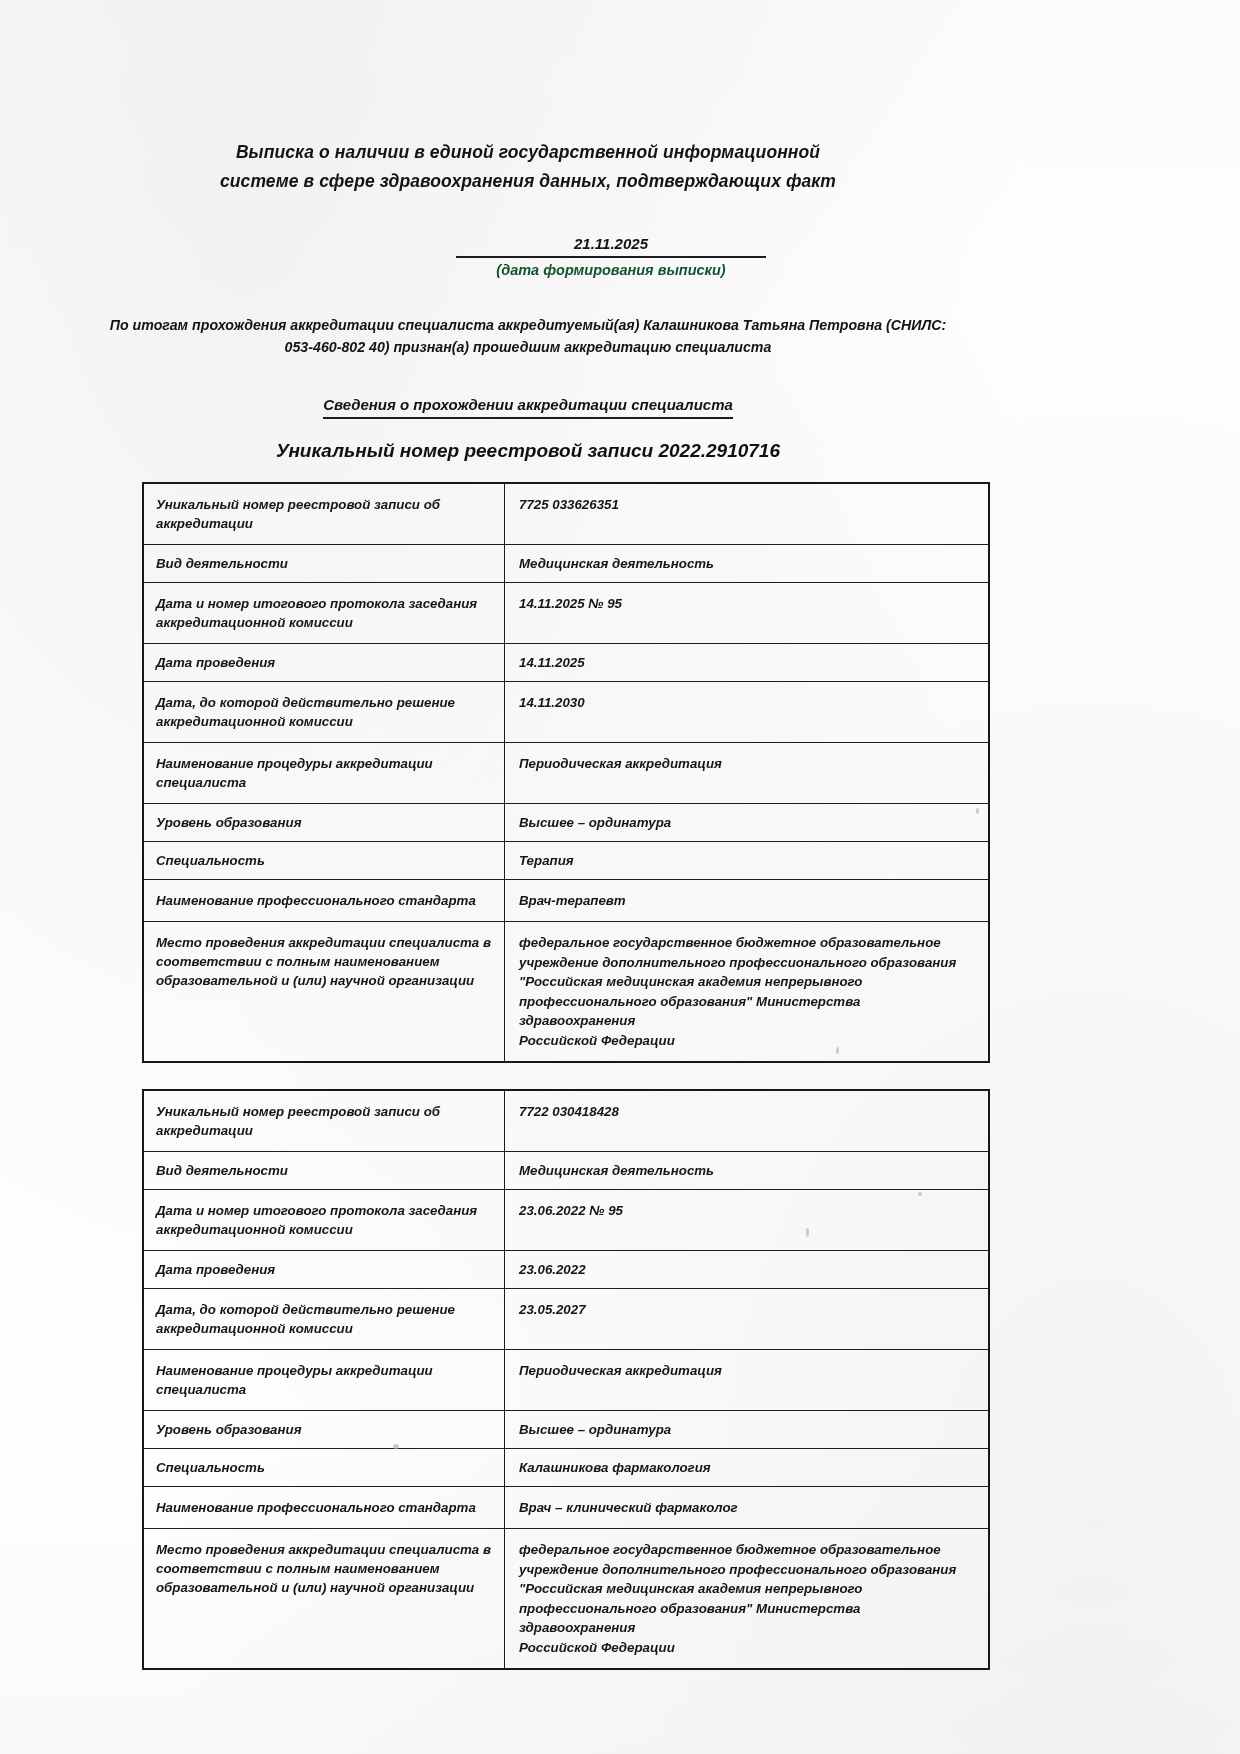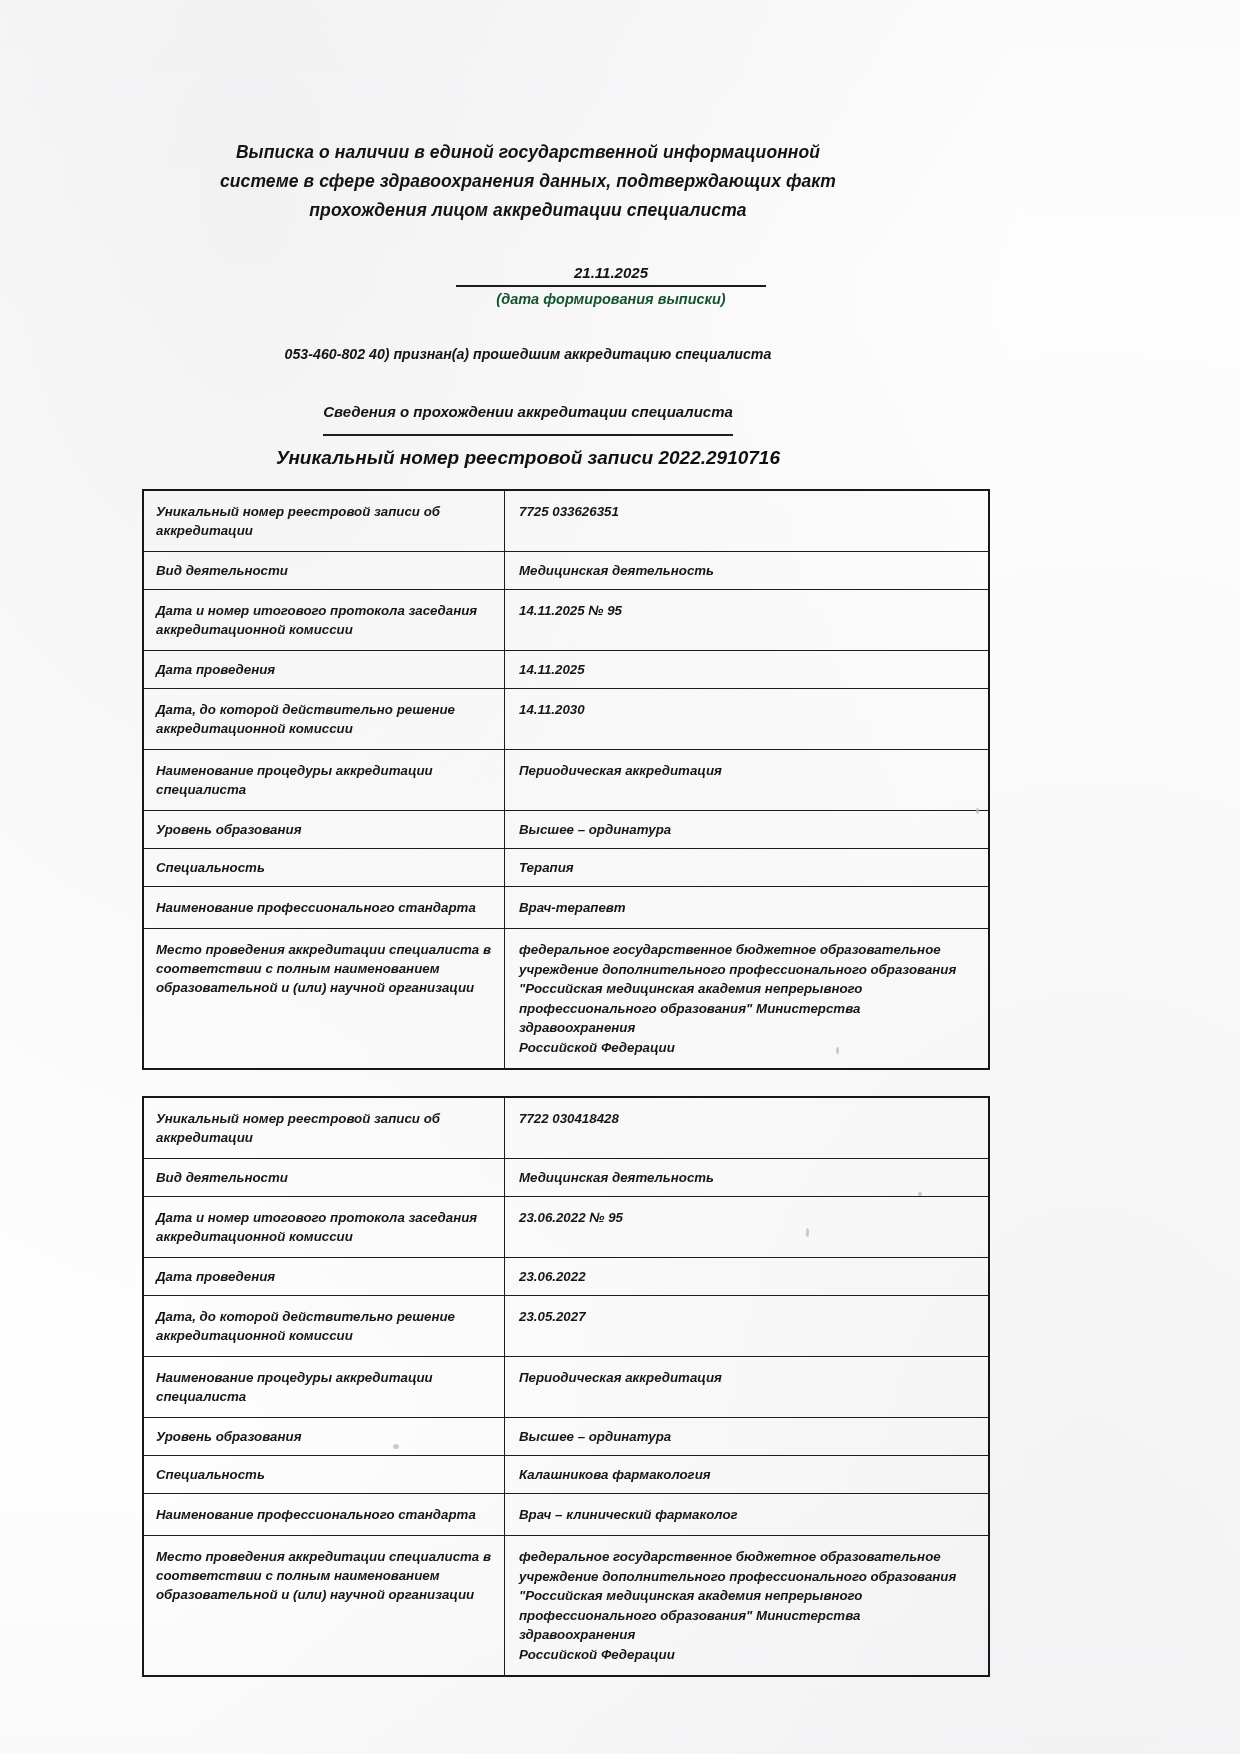--- a/index.html
+++ b/index.html
@@ -101,21 +101,21 @@
     margin: 36px auto 0 auto;
     text-align: center;
     font-style: italic;
     font-weight: bold;
     font-size: 15px;
     line-height: 22px;
     color: #141414;
   }
   .section-heading span {
     border-bottom: 2px solid #1d1d1d;
-    padding-bottom: 14px;
+    padding-bottom: 4px;
   }
   .record-heading {
     margin: 22px auto 18px auto;
     text-align: center;
     font-style: italic;
     font-weight: bold;
     font-size: 19px;
     line-height: 26px;
     color: #101010;
   }
@@ -165,30 +165,30 @@
 <body>
 
 <div class="page">
   <div class="scan-tint"></div>
 
   <div class="content">
 
     <h1 class="doc-title">
       <span class="tline">Выписка о наличии в единой государственной информационной</span>
       <span class="tline">системе в сфере здравоохранения данных, подтверждающих факт</span>
-      <span class="tline">прохождения лицом аккредитации специалиста</span>
     </h1>
 
     <div class="date-block">
       <div class="date-value">21.11.2025</div>
       <div class="date-rule"></div>
       <div class="date-caption">(дата формирования выписки)</div>
     </div>
 
     <p class="intro">
+      <span class="iline">По итогам прохождения аккредитации специалиста аккредитуемый(ая) Калашникова Татьяна Петровна (СНИЛС:</span>
       <span class="iline">053-460-802 40) признан(а) прошедшим аккредитацию специалиста</span>
     </p>
 
     <div class="section-heading">
       <span>Сведения о прохождении аккредитации специалиста</span>
     </div>
 
     <div class="record-heading">Уникальный номер реестровой записи 2022.2910716</div>
 
     <table class="acc-table first">

